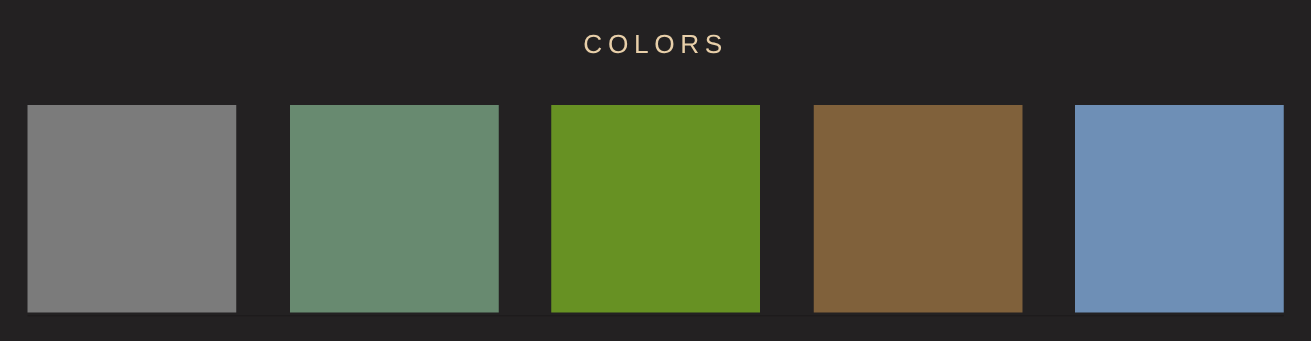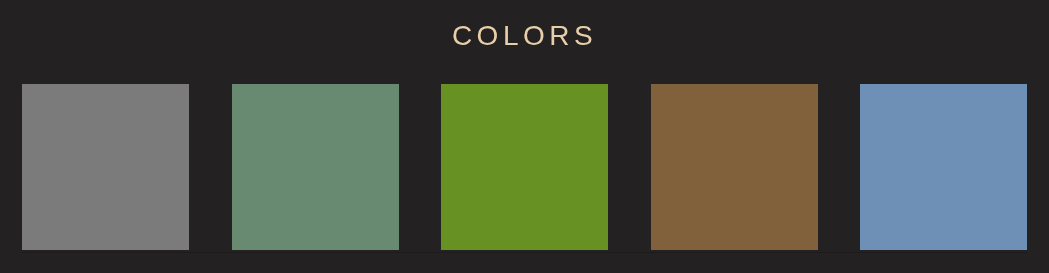--- a/index.html
+++ b/index.html
@@ -23,21 +23,21 @@
     box-sizing: border-box;
   }
 
   .palette-title {
     position: absolute;
     left: 0;
     top: 18px;
     width: 1049px;
     text-align: center;
     font-family: "Liberation Sans", sans-serif;
-    font-size: 28px;
+    font-size: 21px;
     font-weight: 300;
     letter-spacing: 4.5px;
     line-height: 36px;
     color: #e8cfa9;
     white-space: nowrap;
     -webkit-font-smoothing: antialiased;
   }
 
   .swatch-row {
     position: absolute;

